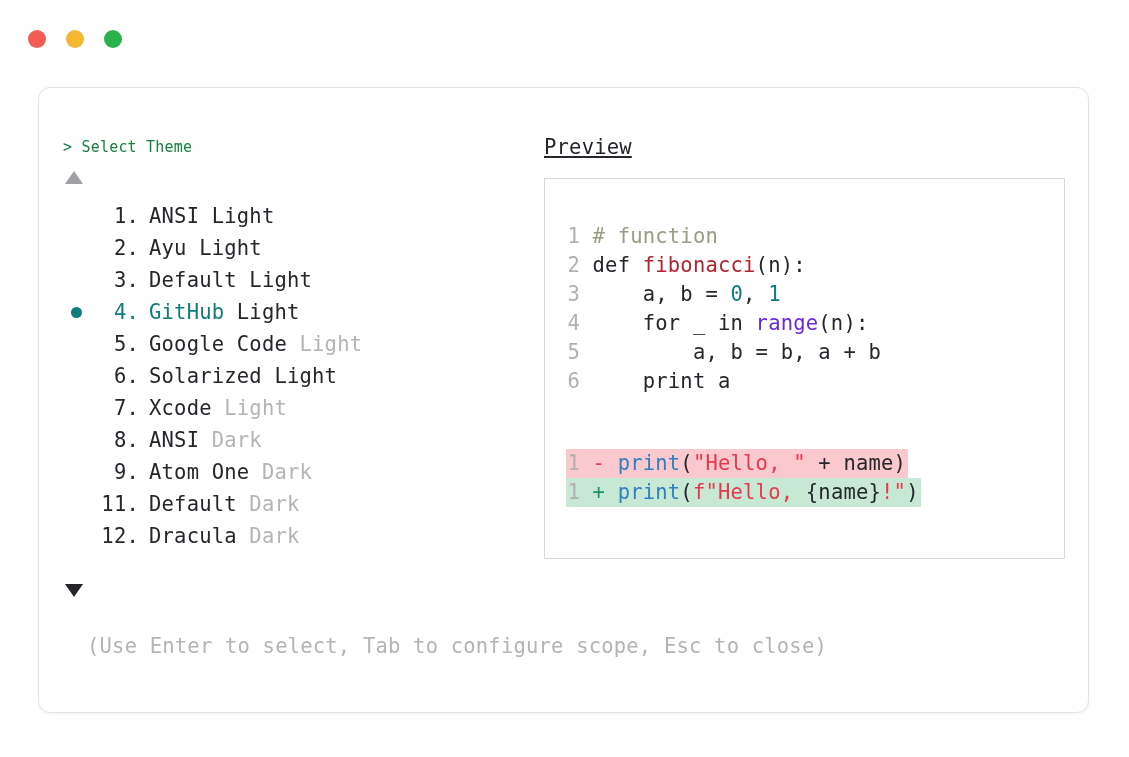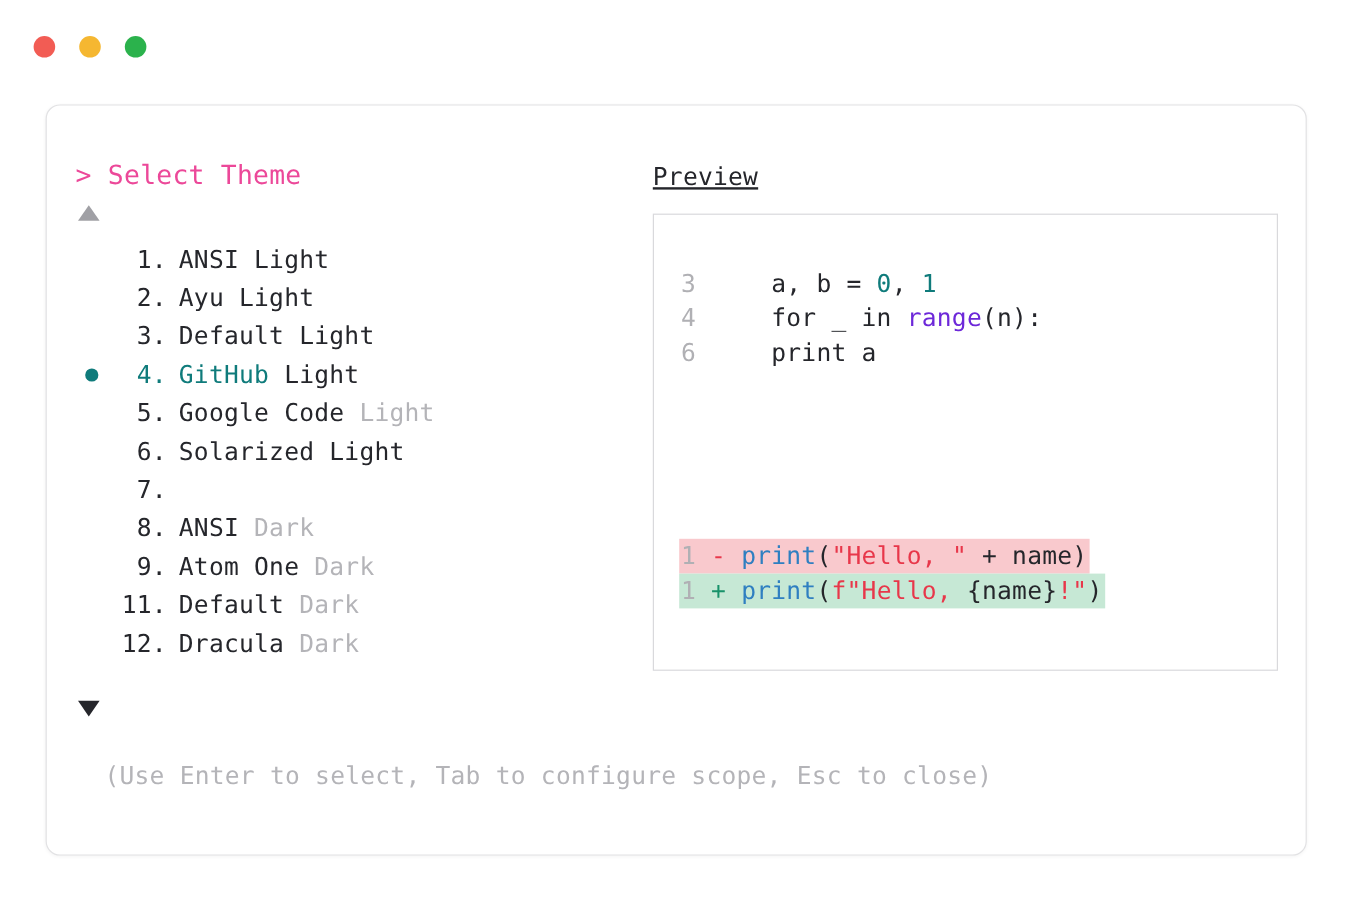--- a/index.html
+++ b/index.html
@@ -54,23 +54,23 @@
     position: absolute;
     left: 24px;
     top: 0px;
     width: 470px;
   }
 
   .prompt-line {
     position: absolute;
     left: 0;
     top: 47px;
-    font-size: 22px;
+    font-size: 15px;
     line-height: 24px;
-    color: #ec4899;
+    color: #15803d;
     letter-spacing: 0.2px;
     white-space: pre;
   }
 
   .scroll-arrow {
     position: absolute;
     left: 2px;
     font-size: 0;
     width: 18px;
     height: 18px;
@@ -241,41 +241,44 @@
         <div class="tri up"></div>
       </div>
 
       <div class="theme-list">
           <div class="theme-row"><span class="row-num"> 1.</span><span class="row-label"><span>ANSI</span><span class="suffix-dark"> Light</span></span></div>
           <div class="theme-row"><span class="row-num"> 2.</span><span class="row-label"><span>Ayu</span><span class="suffix-dark"> Light</span></span></div>
           <div class="theme-row"><span class="row-num"> 3.</span><span class="row-label"><span>Default</span><span class="suffix-dark"> Light</span></span></div>
           <div class="theme-row selected"><span class="bullet"></span><span class="row-num"> 4.</span><span class="row-label"><span>GitHub</span><span class="suffix-dark"> Light</span></span></div>
           <div class="theme-row"><span class="row-num"> 5.</span><span class="row-label"><span>Google Code</span><span class="suffix-dim"> Light</span></span></div>
           <div class="theme-row"><span class="row-num"> 6.</span><span class="row-label"><span>Solarized</span><span class="suffix-dark"> Light</span></span></div>
-          <div class="theme-row"><span class="row-num"> 7.</span></div>
+          <div class="theme-row"><span class="row-num"> 7.</span><span class="row-label"><span>Xcode</span><span class="suffix-dim"> Light</span></span></div>
           <div class="theme-row"><span class="row-num"> 8.</span><span class="row-label"><span>ANSI</span><span class="suffix-dim"> Dark</span></span></div>
           <div class="theme-row"><span class="row-num"> 9.</span><span class="row-label"><span>Atom One</span><span class="suffix-dim"> Dark</span></span></div>
           <div class="theme-row"><span class="row-num">11.</span><span class="row-label"><span>Default</span><span class="suffix-dim"> Dark</span></span></div>
           <div class="theme-row"><span class="row-num">12.</span><span class="row-label"><span>Dracula</span><span class="suffix-dim"> Dark</span></span></div>
         </div>
 
       <div class="scroll-arrow down">
         <div class="tri down"></div>
       </div>
 
       <div class="hint">(Use Enter to select, Tab to configure scope, Esc to close)</div>
     </div>
 
     <div class="right-col">
       <div class="preview-title">Preview</div>
 
       <div class="preview-box">
         <div class="code-area">
+            <div class="code-line"><span class="ln">1</span> <span class="tok-comment"># function</span></div>
+            <div class="code-line"><span class="ln">2</span> <span class="tok-kw">def </span><span class="tok-fnname">fibonacci</span><span class="tok-plain">(n):</span></div>
             <div class="code-line"><span class="ln">3</span> <span class="tok-plain">    a, b = </span><span class="tok-num">0</span><span class="tok-plain">, </span><span class="tok-num">1</span></div>
             <div class="code-line"><span class="ln">4</span> <span class="tok-plain">    for _ in </span><span class="tok-builtin">range</span><span class="tok-plain">(n):</span></div>
+            <div class="code-line"><span class="ln">5</span> <span class="tok-plain">        a, b = b, a + b</span></div>
             <div class="code-line"><span class="ln">6</span> <span class="tok-plain">    print a</span></div>
           </div>
         <div class="diff-wrap">
             <span class="diff-line minus"><span class="ln">1</span> <span class="diff-sign-minus">-</span> <span class="tok-call">print</span><span class="tok-plain">(</span><span class="tok-str">"Hello, "</span><span class="tok-plain"> + name)</span></span>
             <span class="diff-line plus"><span class="ln">1</span> <span class="diff-sign-plus">+</span> <span class="tok-call">print</span><span class="tok-plain">(</span><span class="tok-str">f"Hello, </span><span class="tok-plain">{name}</span><span class="tok-str">!"</span><span class="tok-plain">)</span></span>
           </div>
       </div>
     </div>
 
   </div>

